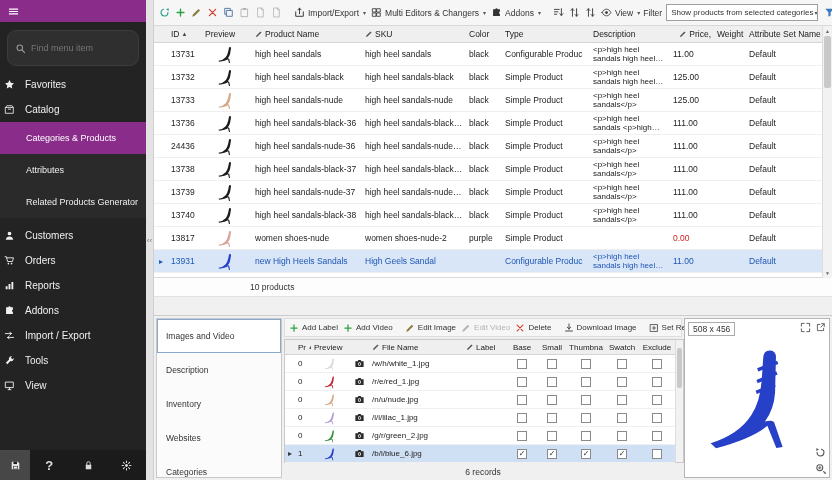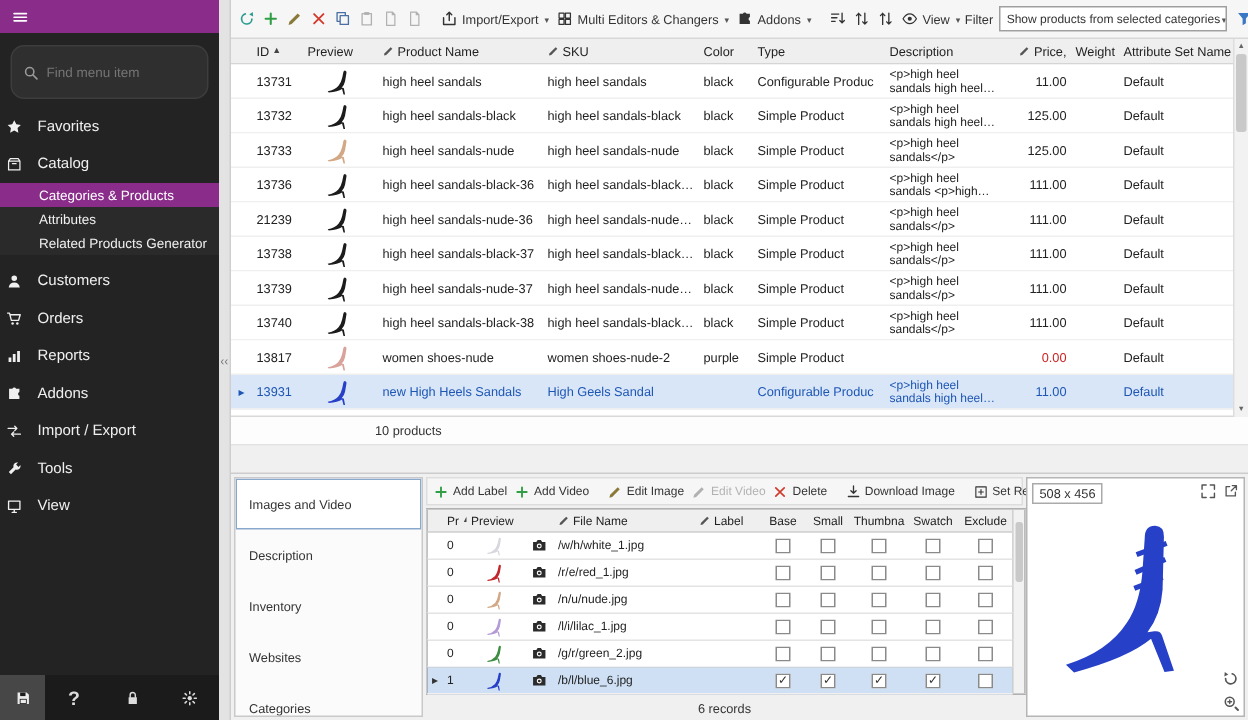--- a/index.html
+++ b/index.html
@@ -9,21 +9,21 @@
 
   
   .sidebar{position:absolute;left:0;top:0;width:146px;height:480px;background:#232323;color:#ececec}
   .sb-top{height:22px;background:var(--accent,#8a2d8a);display:flex;align-items:center;padding:0 8px;color:#fff}
   .sb-search{margin:8px 7px 6px;height:36px;background:#2f2f2f;border:1px solid #3d3d3d;border-radius:9px;
     display:flex;align-items:center;padding:0 7px;gap:5px;color:#9a9a9a}
   .sb-search input{background:transparent;border:none;outline:none;color:#ddd;width:100%;
     font:9px "Liberation Sans",sans-serif}
   .menu{margin-top:2px}
   .mi{height:25px;display:flex;align-items:center;gap:8px;padding:0 4px;font-size:10px;color:#f0f0f0;cursor:pointer}
-  .mi.child{height:16px;padding-left:26px;background:#2a2a2a;font-size:9px}
+  .mi.child{height:32px;padding-left:26px;background:#2a2a2a;font-size:9px}
   .mi.active{background:var(--accent,#8a2d8a);color:#fff}
   .menu .mi:nth-child(6){margin-top:5px}
   .mi .ic{width:13px;display:flex}
   .sb-footer{position:absolute;bottom:0;left:0;right:0;height:30px;background:#1b1b1b;display:flex;align-items:center}
   .sb-footer .save{width:30px;height:30px;background:#474747;display:flex;align-items:center;justify-content:center;cursor:pointer}
   .sb-footer .fic{flex:1;display:flex;justify-content:center;color:#ddd;cursor:pointer}
   .sb-footer .qm{font-weight:bold;font-size:13px;color:#ddd}
 
   .splitter{position:absolute;left:146px;top:0;width:8px;height:480px;background:#e3e3e3;border-right:1px solid #cfcfcf;
     display:flex;align-items:center;justify-content:center;color:#777;font-size:8px;cursor:col-resize}
@@ -48,42 +48,42 @@
   .phead{height:17px;background:#efefef;border-bottom:1px solid #d5d5d5;font-size:8.5px;color:#222}
   .prow{height:23px;border-bottom:1px solid #efefef;font-size:8.5px;background:#fff}
   .prow.sel{background:var(--selection,#d9e6f8)}
   .prow.sel .cell{color:var(--selection-text,#1d56b4)}
   .hc{display:flex;align-items:center;gap:2px;padding:0 3px;overflow:hidden;white-space:nowrap;cursor:pointer}
   .hc.right{justify-content:flex-end}
   .hc.center{justify-content:center}
   .hpencil svg{width:8px;height:8px;color:#555}
   .sortarr{font-size:6px;color:#444}
   .cell{padding:0 3px;overflow:hidden;white-space:nowrap;text-overflow:ellipsis;color:#222}
-  .cell.right{text-align:right}
+  .cell.right{}
   .cell.exp{padding:0;text-align:center;font-size:8px;color:#333}
   .cell.thumb{display:flex;justify-content:center;overflow:visible}
   .cell.thumb svg{width:22px;height:19px}
   .cell.desc{white-space:normal;display:-webkit-box;-webkit-line-clamp:2;-webkit-box-orient:vertical;
     overflow:hidden;line-height:1.15;font-size:8px}
   .vscroll{position:absolute;right:0;top:0;width:10px;height:252px;background:#f2f2f2;border-left:1px solid #ddd}
   .vscroll .sarr{position:absolute;left:0;width:9px;text-align:center;font-size:5px;color:#666}
   .vscroll .sarr.top{top:2px}.vscroll .sarr.bot{bottom:2px}
   .vthumb{position:absolute;top:10px;left:1px;width:7px;height:52px;background:#c9c9c9;border-radius:2px}
   .gfoot{position:absolute;left:0;right:0;top:278px;height:19px;background:#fdfdfd;border-bottom:1px solid #e2e2e2;
     display:flex;align-items:center;padding-left:96px;font-size:8.5px;color:#333}
 
   
   .bottom{position:absolute;left:0;right:0;top:315px;bottom:0;background:#f0f0f0;border-top:1px solid #ccc}
   .tabs{position:absolute;left:2px;top:2px;bottom:2px;width:126px;background:#fbfbfb;border:1px solid #c9c9c9;overflow:hidden}
   .tab{height:34px;display:flex;align-items:center;padding:0 8px;font-size:8.5px;color:#333;cursor:pointer;border:1px solid transparent}
   .tab.active{background:#fff;border:1px solid #8aa8cc}
   .tb2{position:absolute;left:130px;right:150px;top:2px;height:19px;background:#f6f6f6;border:1px solid #ddd;
     display:flex;align-items:center;padding:0 2px;gap:1px;font-size:8px;color:#333}
   .tb2 .ic svg{width:10px;height:10px}
-  .igrid{position:absolute;left:130px;right:148px;top:23px;height:124px;background:#404040;border:1px solid #c9c9c9}
+  .igrid{position:absolute;left:130px;right:148px;top:23px;height:124px;background:#c2410c;border:1px solid #c9c9c9}
   .ihead,.irow{display:grid;grid-template-columns:10px 16px 40px 18px 94px 44px 30px 30px 38px 34px 1fr;
     align-items:center;margin-right:8px}
   .ihead{height:15px;background:#efefef;border-bottom:1px solid #d5d5d5;font-size:8px}
   .irow{height:18px;border-bottom:1px solid #f0f0f0;font-size:8px;background:#fff}
   .irow.sel{background:#cfe0f5}
   .irow .cell{font-size:8px}
   .irow .thumb svg{width:16px;height:14px}
   .cbw{display:flex;justify-content:center}
   .cb{width:10px;height:10px;border:1px solid #8a8a8a;background:#fff;display:flex;align-items:center;justify-content:center;
     font-size:8px;line-height:1;color:#333;cursor:pointer}
@@ -480,21 +480,21 @@
             <span class="cell">high heel sandals-black-36</span>
             <span class="cell">black</span>
             <span class="cell">Simple Product</span>
             <div class="cell desc">&lt;p&gt;high heel sandals &lt;p&gt;high heel san...</div>
             <span class="cell right">111.00</span>
             <span class="cell"></span>
             <span class="cell">Default</span>
           </div>
           <div class="prow">
             <span class="cell exp"></span>
-            <span class="cell">21239</span>
+            <span class="cell">24436</span>
             <span class="cell thumb">
               <svg viewBox="0 0 100 100" xmlns="http://www.w3.org/2000/svg">
                 <path fill="#1c1c1c" d="M5 83 Q30 79 43 64 Q52 54 56 36 L60 17 Q61 10 67 11 Q72 12 71 18 L66 48 Q63 62 54 71 L58 71 Q61.5 71 62 74 L66 95 L60.5 95 L55.5 75 Q41 84 9 88 Z"></path>
               </svg>
             </span>
             <span class="cell">high heel sandals-nude-36</span>
             <span class="cell">high heel sandals-nude-36</span>
             <span class="cell">black</span>
             <span class="cell">Simple Product</span>
             <div class="cell desc">&lt;p&gt;high heel sandals&lt;/p&gt;</div>

